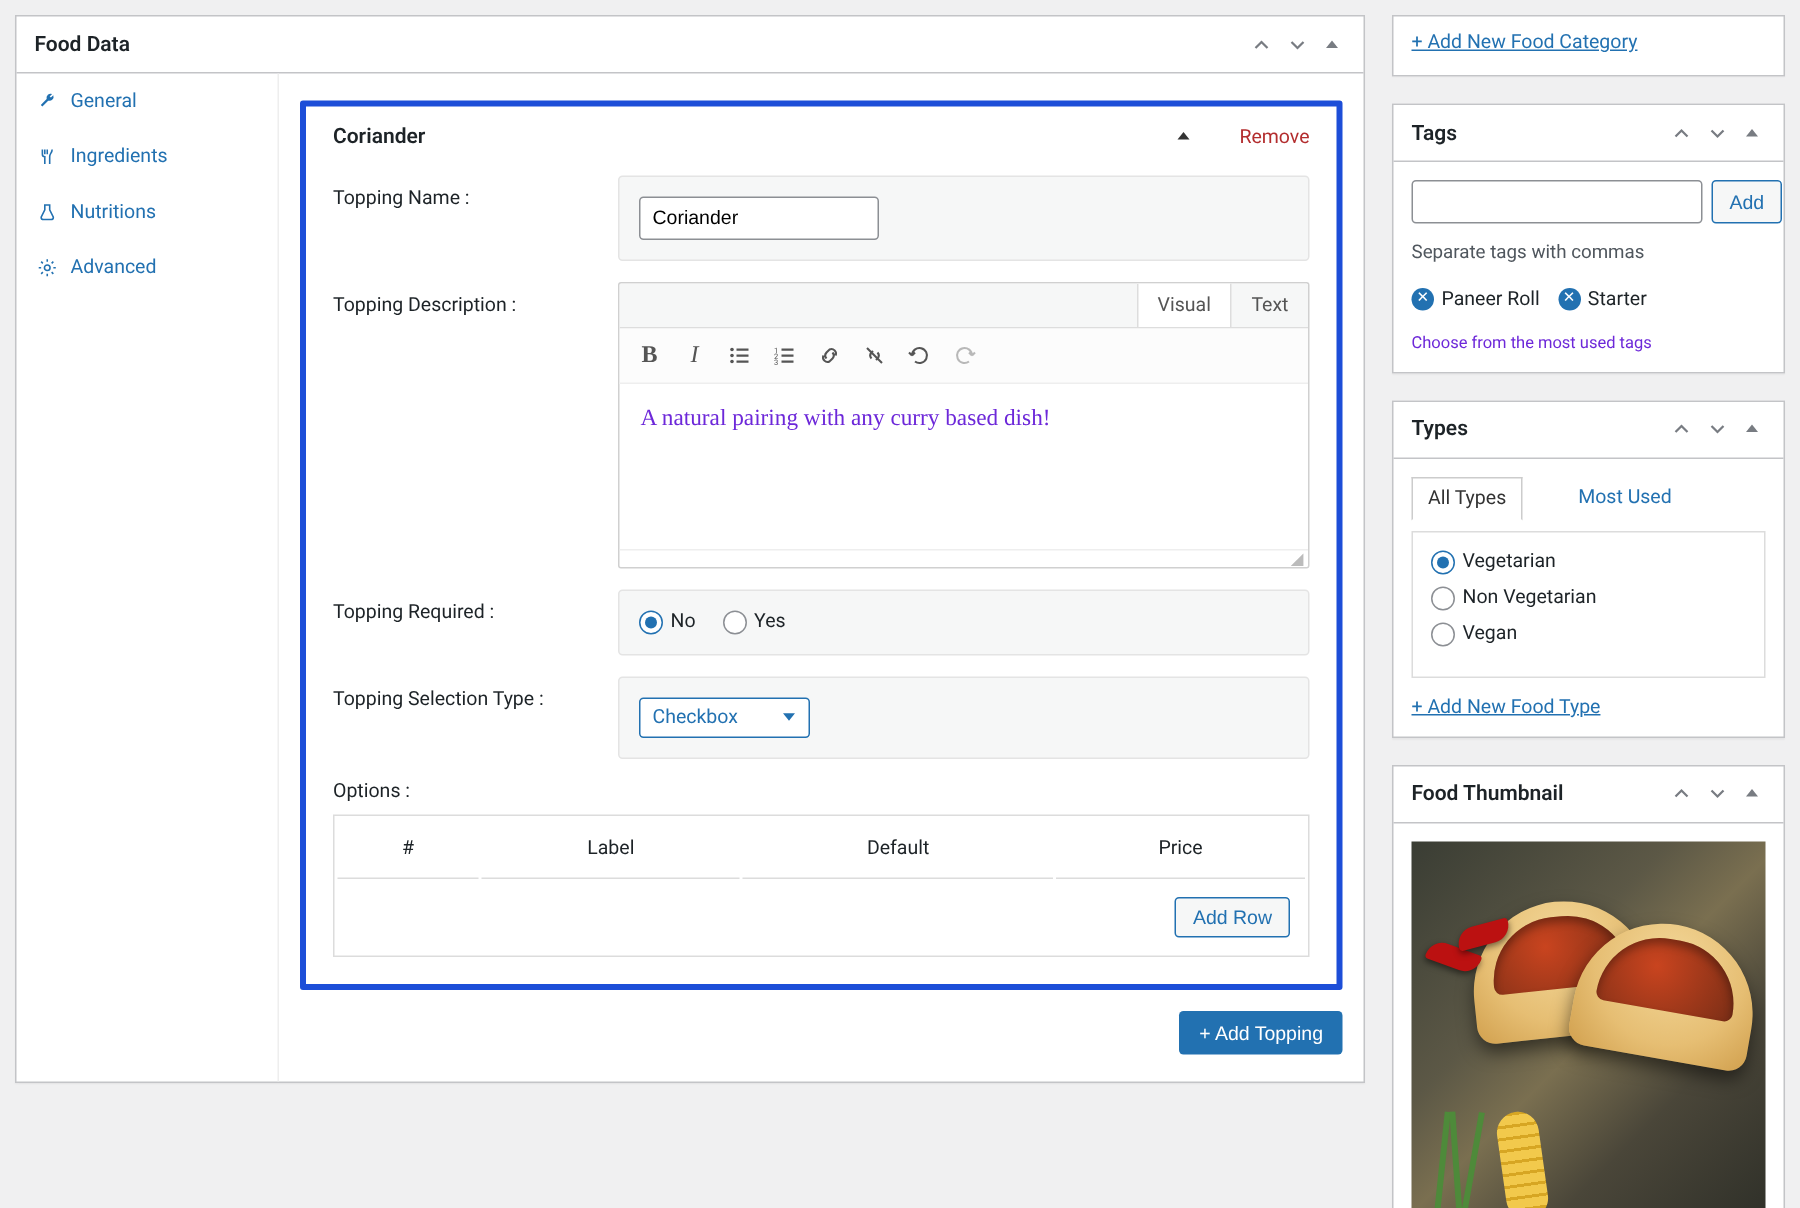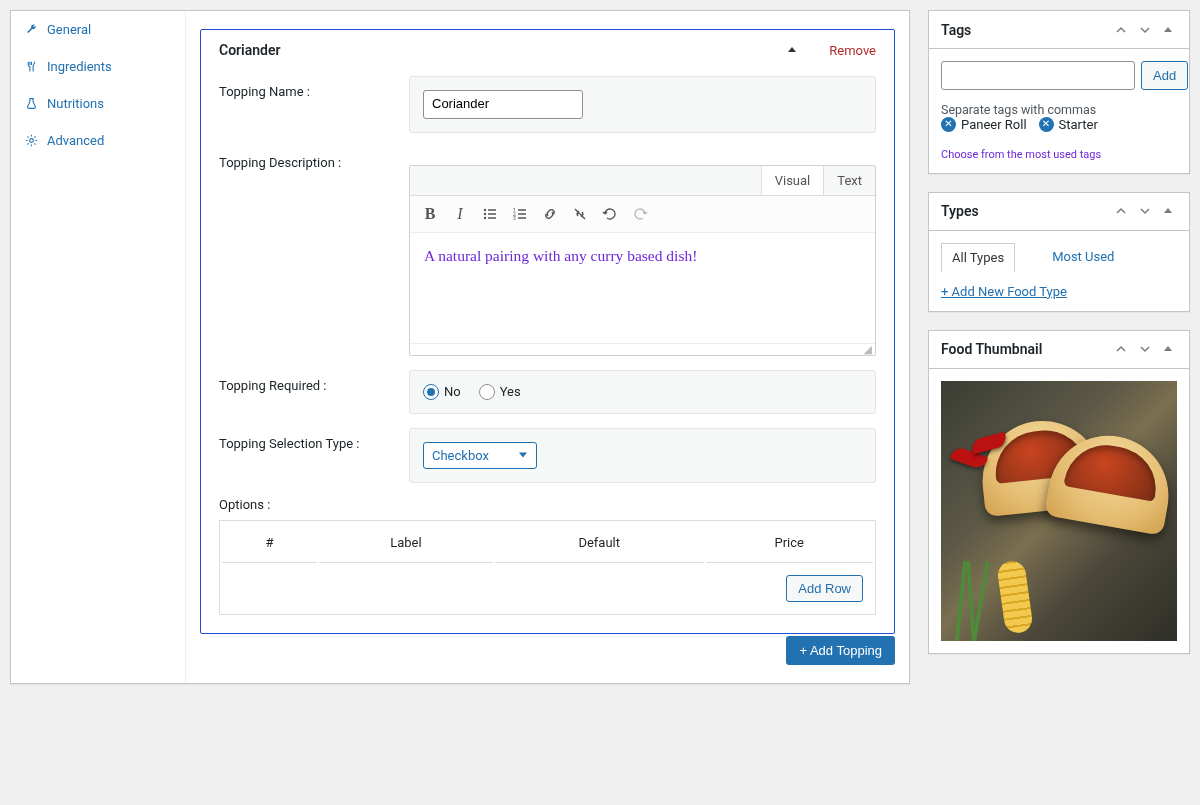--- a/index.html
+++ b/index.html
@@ -16,30 +16,30 @@
 
 
 .food-data-inner { display: flex; }
 .side-tabs { width: 175px; border-right: 1px solid #eee; padding-top: 0; }
 .side-tab { display: flex; align-items: center; gap: 8px; padding: 11px 14px; color: #2271b1; cursor: pointer; font-size: 13px; }
 .side-tab .ic { width: 14px; display: inline-flex; color: #2271b1; }
 .side-tab.active { background: #e9e9e9; color: #333; border-left: 3px solid #2271b1; padding-left: 11px; }
 .side-tab.active .ic { color: #555; }
 .tab-content { flex: 1; padding: 18px 14px; }
 
-.topping-card { border: 1px solid #1d4ed8; border-radius: 2px; padding: 12px 18px 18px; }
+.topping-card { border: 4px solid #1d4ed8; border-radius: 2px; padding: 12px 18px 18px; }
 .topping-head { display: flex; justify-content: space-between; align-items: center; margin-bottom: 18px; }
 .topping-title { font-weight: 600; font-size: 14px; }
 .topping-actions { display: flex; gap: 28px; align-items: center; }
 .remove-link { color: #b32d2e; cursor: pointer; font-size: 13px; }
 
 .field-row { display: flex; align-items: flex-start; margin-bottom: 14px; gap: 14px; }
 .field-label { width: 176px; padding-top: 8px; font-size: 13px; }
 .field-control { flex: 1; background: #f6f7f7; border: 1px solid #e4e4e4; border-radius: 3px; padding: 13px; }
-.field-control.plain { background: transparent; border: none; padding: 0; margin-top: 18px; }
+.field-control.plain { background: transparent; border: none; padding: 0; }
 input[type=text].tx { border: 1px solid #8c8f94; border-radius: 3px; padding: 5px 8px; font-size: 13px; line-height: 1.3; background: #fff; }
 .tx.small { width: 160px; }
 
 .editor { background: #fff; border: 1px solid #d0d0d0; border-radius: 2px; overflow: hidden; }
 .editor-tabs { display: flex; justify-content: flex-end; border-bottom: 1px solid #ddd; background: #f6f7f7; }
 .editor-tab { padding: 7px 13px; font-size: 13px; color: #555; cursor: pointer; border-left: 1px solid #ddd; }
 .editor-tab.active { background: #fff; }
 .toolbar { display: flex; gap: 2px; padding: 4px 6px; border-bottom: 1px solid #eee; background: #fcfcfc; }
 .tbtn { width: 28px; height: 28px; display: inline-flex; align-items: center; justify-content: center; color: #555; cursor: pointer; border-radius: 2px; }
 .editor-body { padding: 12px 14px; min-height: 110px; font-family: Georgia, serif; font-size: 15.5px; line-height: 1.45; color: #6d28d9; }
@@ -53,27 +53,27 @@
 
 .select { border: 1px solid #2271b1; border-radius: 3px; padding: 5px 28px 5px 8px; font-size: 13px; background: #fff; position: relative; display: inline-block; min-width: 114px; color: #2271b1; }
 .select::after { content: ""; position: absolute; right: 9px; top: 50%; transform: translateY(-50%); width: 0; height: 0; border-left: 4px solid transparent; border-right: 4px solid transparent; border-top: 5px solid #2271b1; }
 
 .options-label { margin: 14px 0 8px; font-size: 13px; }
 .options-table { width: 100%; border: 1px solid #dcdcdc; }
 .options-table thead td { padding: 12px 10px; text-align: center; font-size: 13px; border-bottom: 1px solid #dcdcdc; }
 .options-table .actions-row td { padding: 10px; text-align: right; }
 .btn-secondary { border: 1px solid #2271b1; color: #2271b1; background: #f6f7f7; padding: 5px 11px; border-radius: 3px; cursor: pointer; font-size: 13px; }
 .btn-primary { background: #2271b1; color: #fff; border: none; padding: 7px 13px; border-radius: 3px; cursor: pointer; font-size: 13px; }
-.tab-footer { display: flex; justify-content: flex-end; margin-top: 2px; }
+.tab-footer { display: flex; justify-content: flex-end; margin-top: 14px; }
 
 
 .add-link { color: #2271b1; text-decoration: underline; cursor: pointer; font-size: 13px; }
 .tags-input-row { display: flex; gap: 6px; margin-bottom: 12px; }
 .tags-input-row input { flex: 1; }
-.tag-hint { color: #50575e; font-size: 12.5px; }
+.tag-hint { color: #50575e; font-size: 12.5px; margin-bottom: 16px; }
 .tags-list { display: flex; flex-wrap: wrap; gap: 12px; margin-bottom: 14px; }
 .tag-pill { display: flex; align-items: center; gap: 5px; font-size: 13px; }
 .tag-x { width: 15px; height: 15px; border-radius: 50%; background: #2271b1; color: #fff; display: inline-flex; align-items: center; justify-content: center; font-size: 10px; line-height: 1; cursor: pointer; }
 
 .types-tabs { display: flex; font-size: 13px; margin-bottom: 8px; gap: 27px; }
 .types-tab { padding: 6px 10px; cursor: pointer; }
 .types-tab.active { border: 1px solid #ccc; border-bottom-color: #fff; color: #333; }
 .types-tab.inactive { color: #2271b1; }
 .types-box { border: 1px solid #dcdcdc; padding: 12px; margin-top: -1px; }
 .type-radio { margin-bottom: 8px; }
@@ -86,20 +86,40 @@
 
 .link-u { color: #6d28d9; cursor: pointer; font-size: 11px; }
 svg { display: block; }
 </style>
 </head>
 <body>
 
 <div class="layout">
   <div class="left-col">
     <div class="panel">
+      <div class="panel-header">
+        <div class="panel-title">Food Data</div>
+        <div class="panel-toggles">
+          <span class="caret">
+              <svg width="12" height="12" viewBox="0 0 12 12">
+                <path d="M2 8 L6 4 L10 8" fill="none" stroke="currentColor" stroke-width="1.5"></path>
+              </svg>
+            </span>
+          <span class="caret">
+              <svg width="12" height="12" viewBox="0 0 12 12">
+                <path d="M2 4 L6 8 L10 4" fill="none" stroke="currentColor" stroke-width="1.5"></path>
+              </svg>
+            </span>
+          <span class="tri">
+              <svg width="10" height="10" viewBox="0 0 10 10">
+                <path d="M1 7 L5 2 L9 7 Z" fill="currentColor"></path>
+              </svg>
+            </span>
+        </div>
+      </div>
       <div class="food-data-inner">
         <div class="side-tabs">
           <div class="side-tab">
             <span class="ic">
                 <svg width="13" height="13" viewBox="0 0 16 16">
                   <path d="M13 3a3.5 3.5 0 0 1-4.2 4.5L4 12.3 2.7 11l4.8-4.8A3.5 3.5 0 0 1 12 2l-2 2 1 1 2-2z" fill="currentColor"></path>
                 </svg>
               </span>
             <span>General</span>
           </div>
@@ -252,20 +272,25 @@
 
           <div class="tab-footer">
             <button class="btn-primary">+ Add Topping</button>
           </div>
         </div>
       </div>
     </div>
   </div>
 
   <div class="right-col">
+    <div class="panel">
+      <div class="panel-body" style="padding:10px 12px 14px;">
+        <span class="add-link">+ Add New Food Category</span>
+      </div>
+    </div>
 
     <div class="panel">
       <div class="panel-header">
         <div class="panel-title">Tags</div>
         <div class="panel-toggles">
           <span class="caret">
               <svg width="12" height="12" viewBox="0 0 12 12">
                 <path d="M2 8 L6 4 L10 8" fill="none" stroke="currentColor" stroke-width="1.5"></path>
               </svg>
             </span>
@@ -320,20 +345,34 @@
                 <path d="M1 7 L5 2 L9 7 Z" fill="currentColor"></path>
               </svg>
             </span>
         </div>
       </div>
       <div class="panel-body">
         <div class="types-tabs">
           <div class="types-tab active">All Types</div>
           <div class="types-tab inactive">Most Used</div>
         </div>
+        <div class="types-box">
+          <div class="radio type-radio">
+              <span class="radio-dot checked"></span>
+              <span>Vegetarian</span>
+            </div>
+          <div class="radio type-radio">
+              <span class="radio-dot"></span>
+              <span>Non Vegetarian</span>
+            </div>
+          <div class="radio type-radio">
+              <span class="radio-dot"></span>
+              <span>Vegan</span>
+            </div>
+        </div>
         <div style="margin-top:12px;">
           <span class="add-link">+ Add New Food Type</span>
         </div>
       </div>
     </div>
 
     <div class="panel">
       <div class="panel-header">
         <div class="panel-title">Food Thumbnail</div>
         <div class="panel-toggles">

